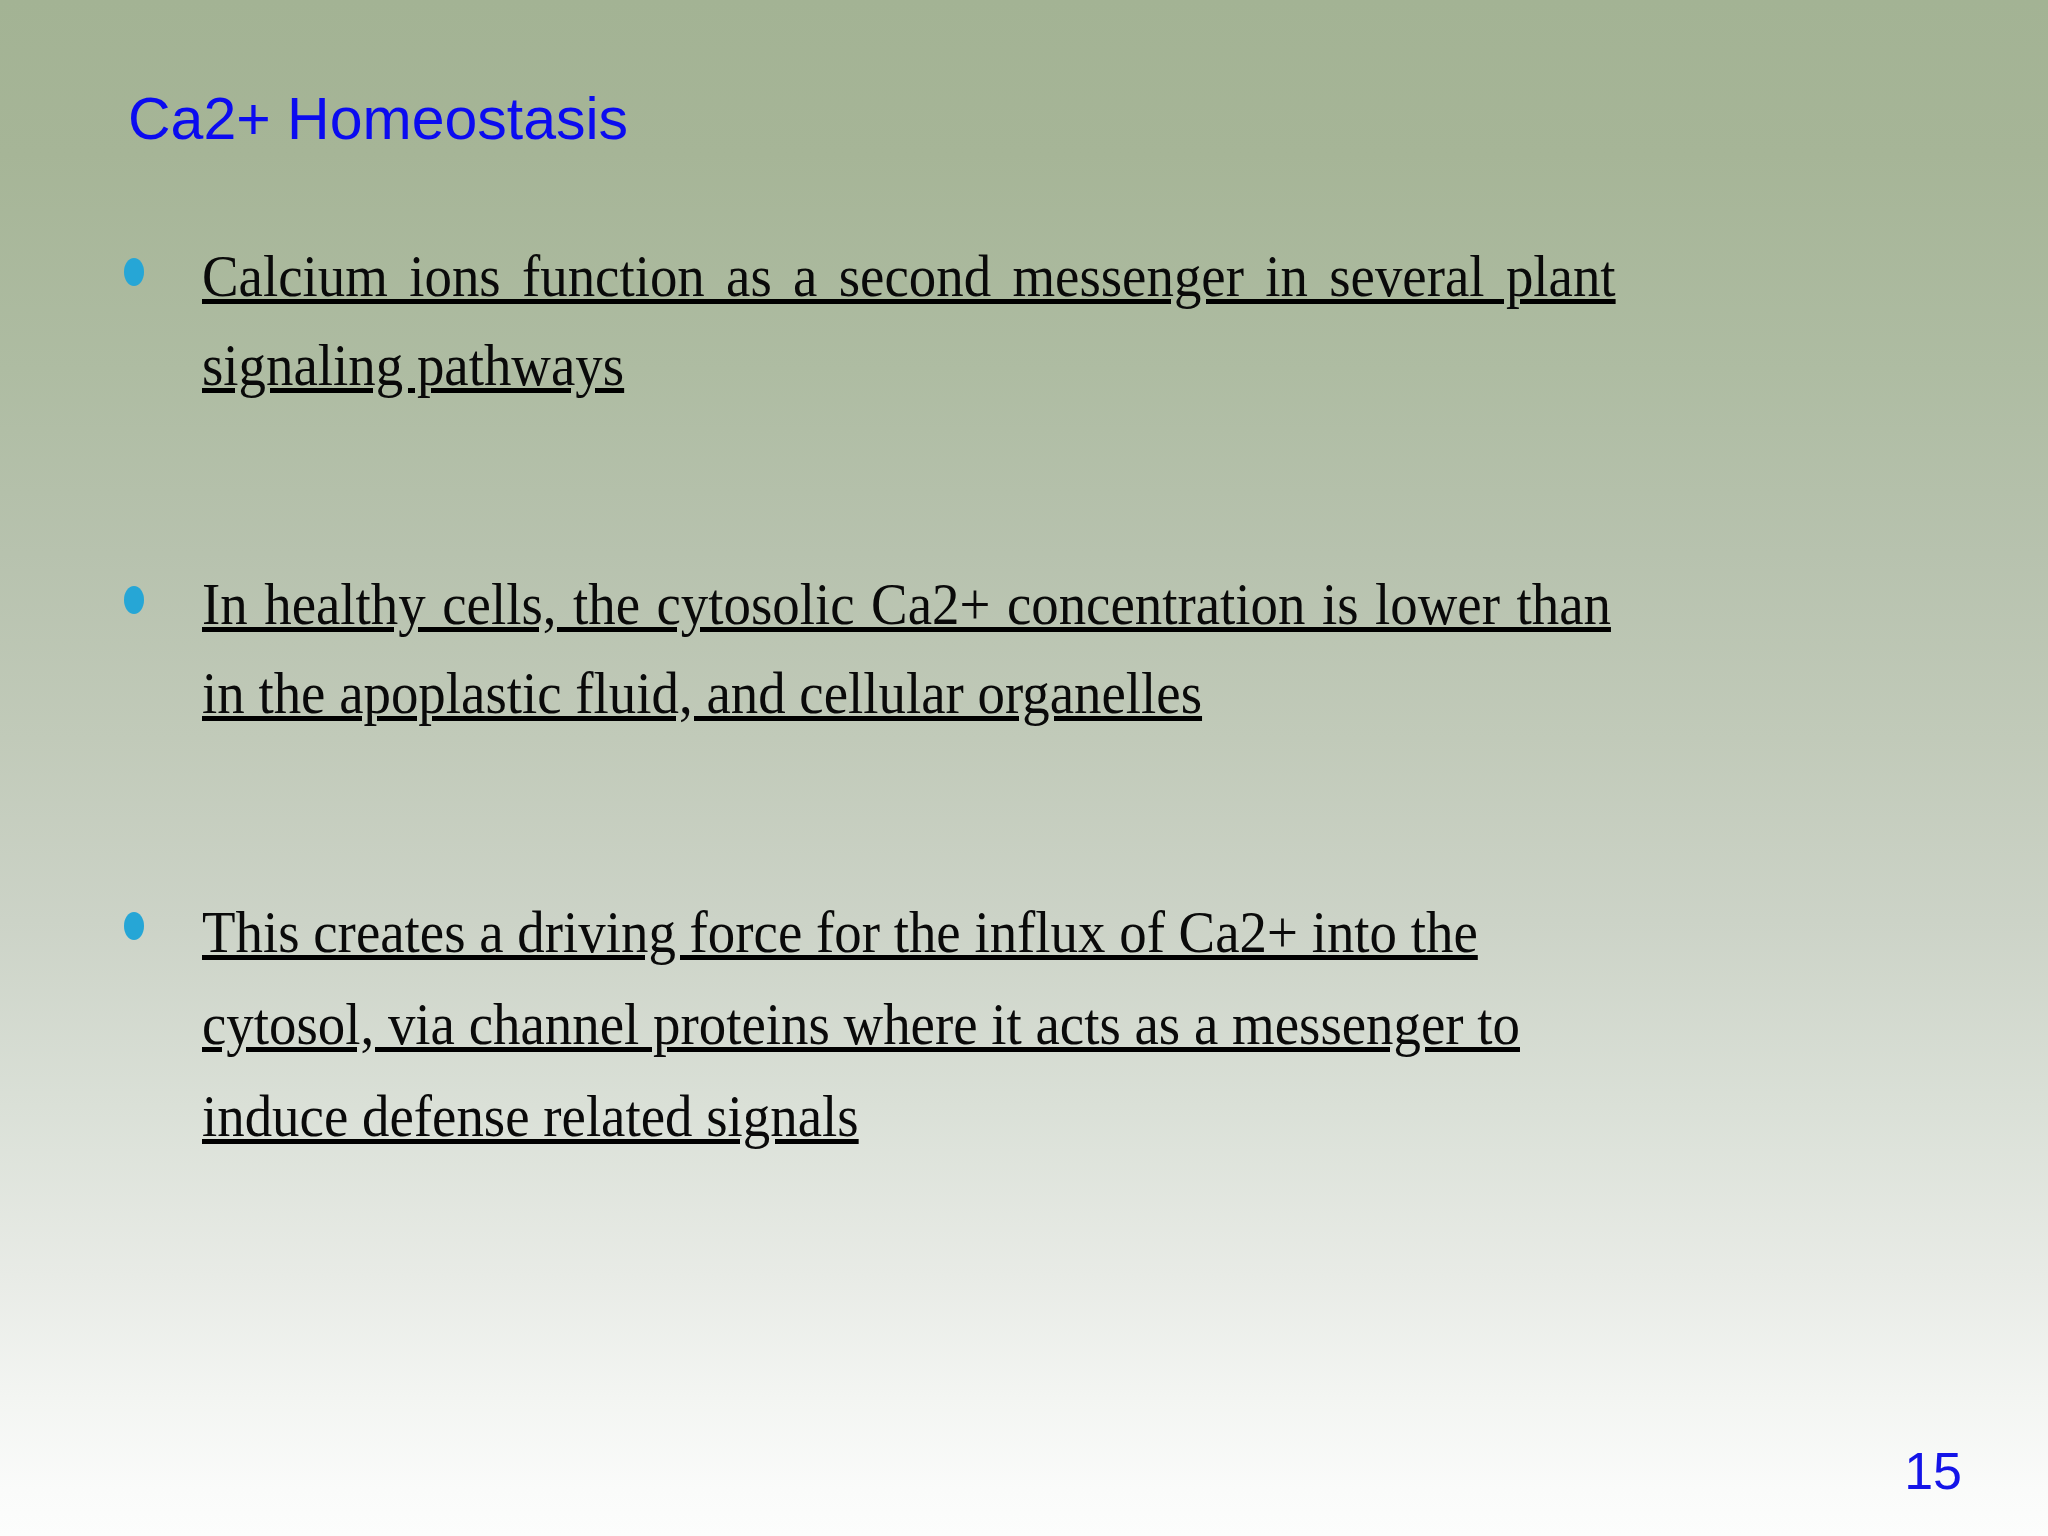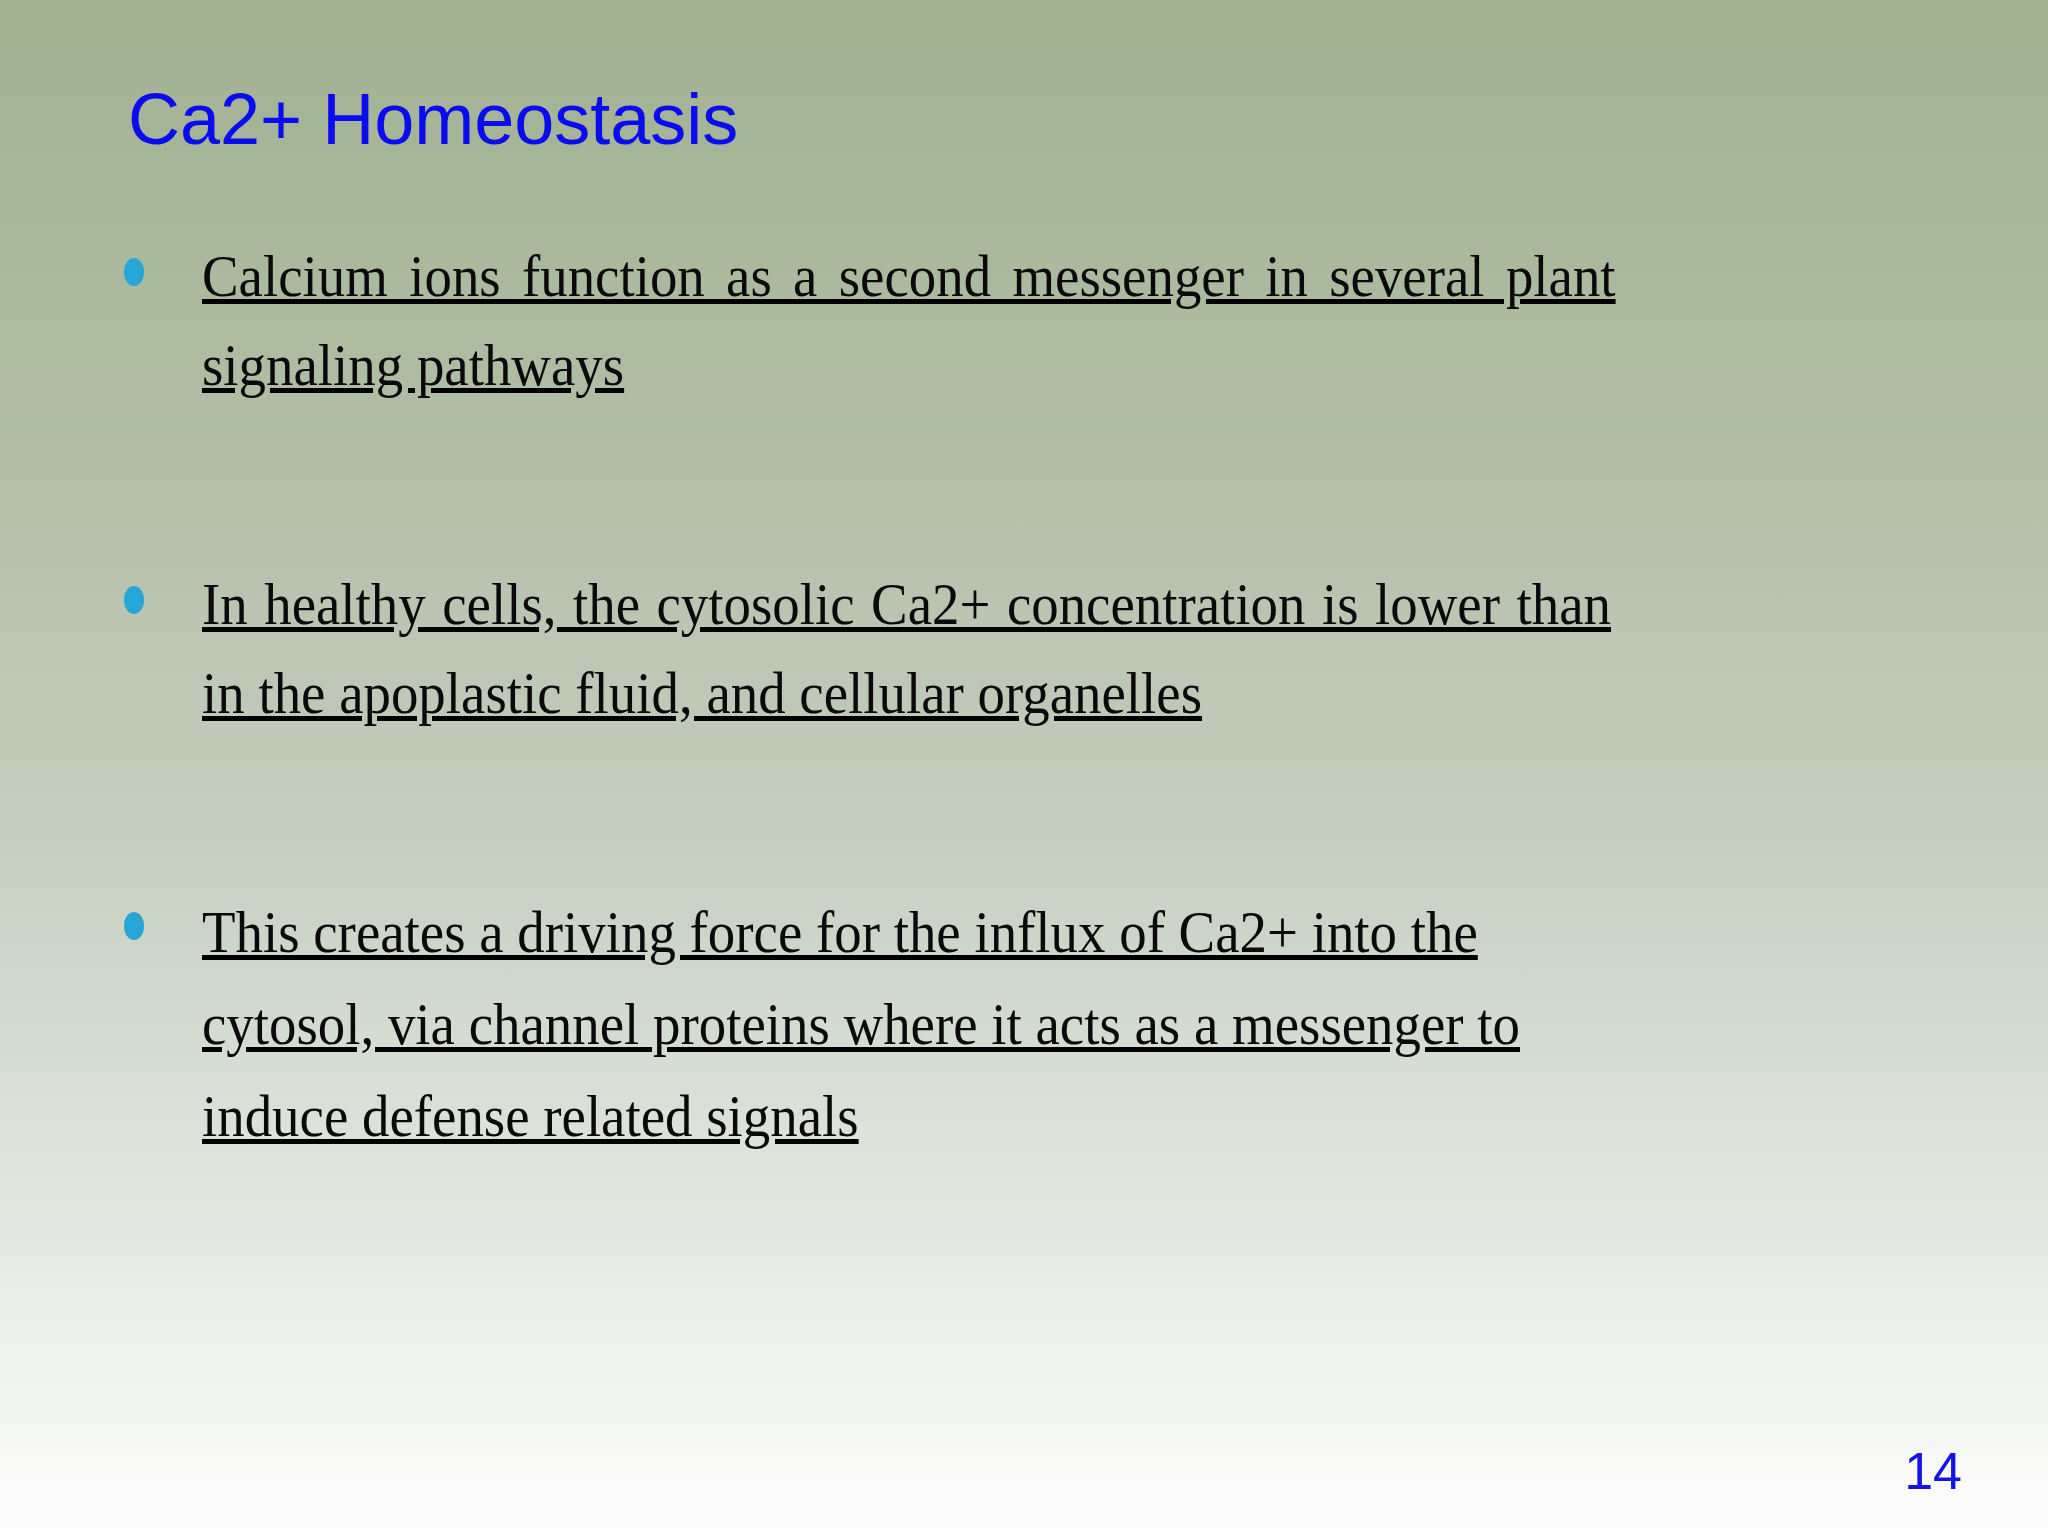--- a/index.html
+++ b/index.html
@@ -32,21 +32,21 @@
         #fcfdfc 100%);
     overflow: hidden;
   }
 
   
   #slide-title {
     position: absolute;
     left: 128px;
     top: 82px;
     font-family: "Liberation Sans", sans-serif;
-    font-size: 72px;
+    font-size: 59px;
     line-height: 74px;
     color: #0b0bf0;
     letter-spacing: 0px;
     white-space: nowrap;
   }
 
   
   #body-list {
     position: absolute;
     left: 112px;
@@ -125,15 +125,15 @@
       <div class="bullet-text justify">In healthy cells, the cytosolic Ca2+ concentration is lower than in the apoplastic fluid, and cellular organelles</div>
     </div>
 
     <div class="bullet-row" id="bullet-3">
       <span class="bullet-marker"></span>
       <div class="bullet-text leftalign">This creates a driving force for the influx of Ca2+ into the cytosol, via channel proteins where it acts as a messenger  to induce defense related signals</div>
     </div>
 
   </div>
 
-  <div id="page-number">14</div>
+  <div id="page-number">15</div>
 
 </div>
 
 </body></html>

